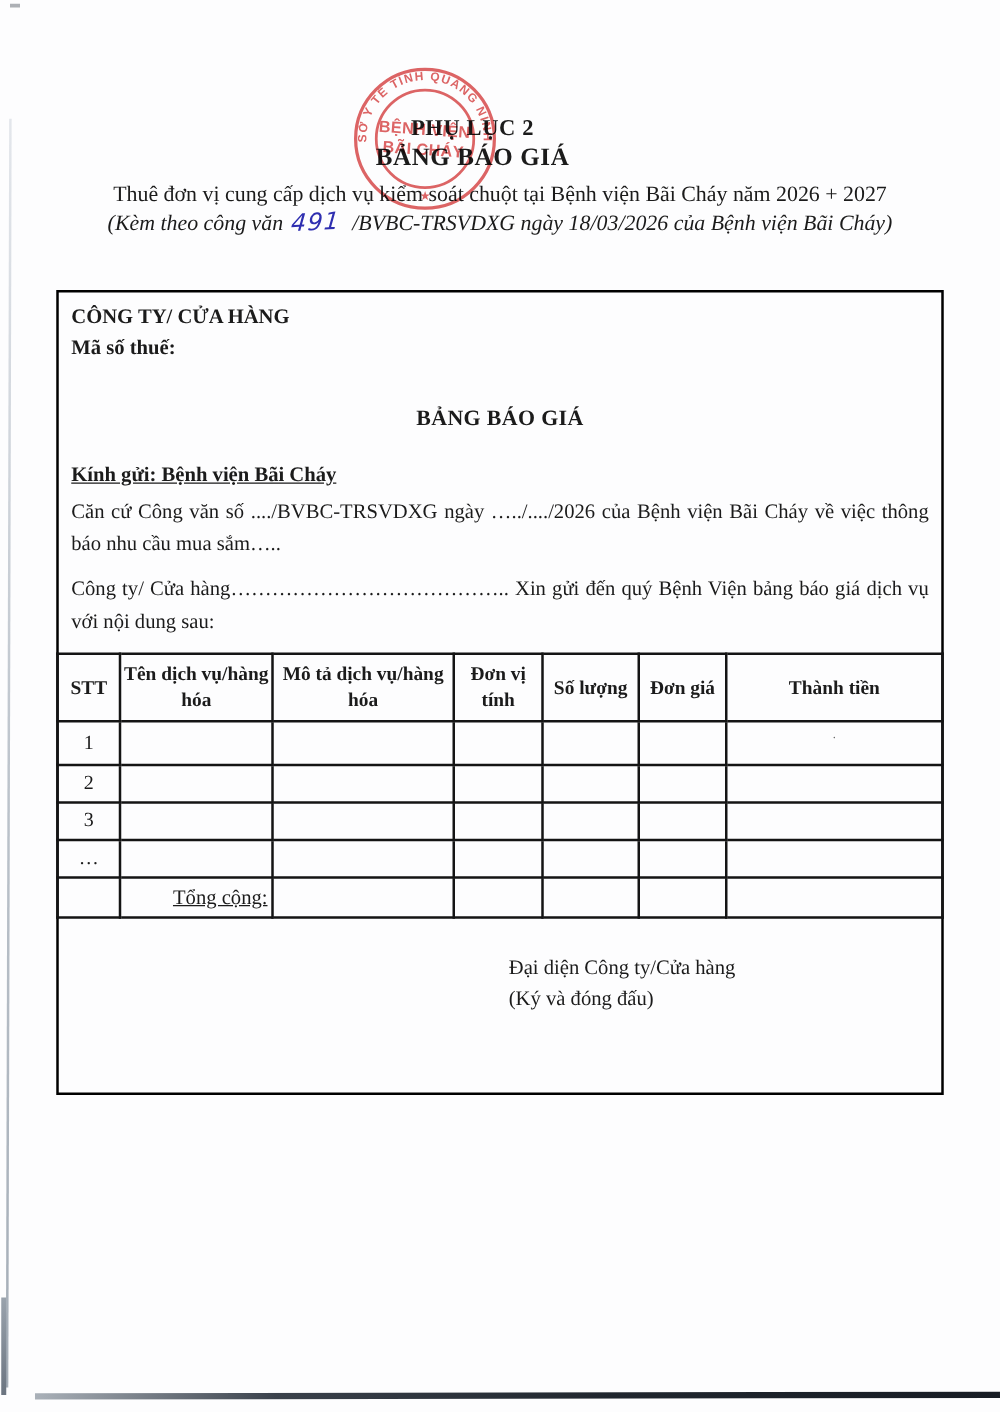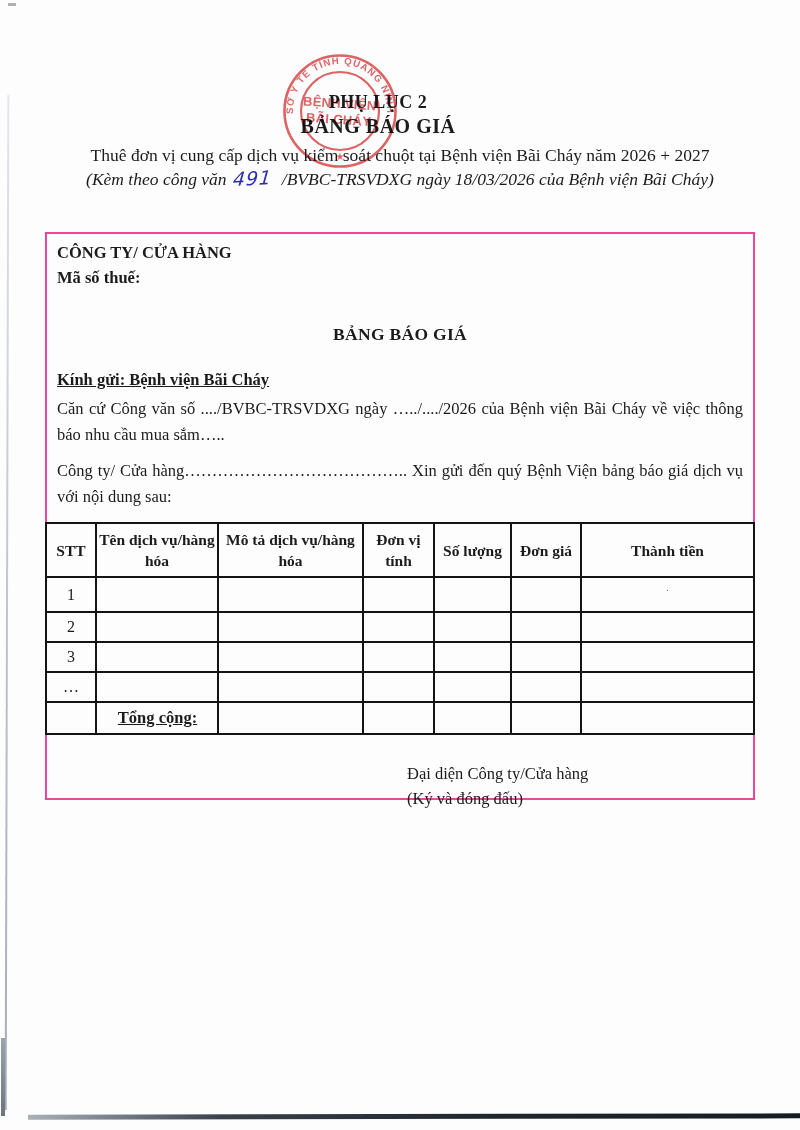--- a/index.html
+++ b/index.html
@@ -41,43 +41,43 @@
 
   
   .stamp {
     position:absolute; left:281px; top:52px; width:118px; height:118px;
     mix-blend-mode:multiply; opacity:.85; z-index:3; pointer-events:none;
   }
   .stamp text, .stamp textPath { font-family:"Liberation Sans","DejaVu Sans",sans-serif; }
 
   
   .form-box {
-    position:absolute; left:45px; top:232px; width:710px; height:568px;
-    border:2px solid #ec4899; box-sizing:border-box;
+    position:absolute; left:45px; top:232px; width:710px; height:644px;
+    border:2px solid #000000; box-sizing:border-box;
     padding:6px 10px 0; font-size:16.5px; z-index:1;
   }
   .bold-line { font-weight:bold; line-height:25px; }
   .quote-title { text-align:center; font-weight:bold; font-size:17.5px; margin-top:32px; line-height:25px; letter-spacing:.3px; }
   .salutation { font-weight:bold; margin-top:20px; line-height:25px;text-decoration:underline; }
   .para { margin:4px 0 0; line-height:26px; text-align:justify; }
   .para2 { margin-top:10px; }
 
   
   table.quote-table {
     border-collapse:collapse; table-layout:fixed;
     width:710px; margin-left:-12px; margin-top:12px;
   }
   .quote-table th, .quote-table td { border:2px solid #141414; }
   .quote-table th {
     font-size:15.5px; font-weight:bold; text-align:center;
     vertical-align:middle; height:48px; line-height:21px; padding:2px 1px;
   }
   .quote-table td { height:28px; text-align:center; font-size:16px; padding:0 3px; }
   .quote-table td.total-cell {
-    font-weight:bold; text-decoration:underline; text-align:center;
+    font-weight:normal; text-decoration:underline; text-align:right;
     padding-left:4px; font-size:16.5px; height:30px;
   }
   .quote-table td.artifact-cell { vertical-align:top; font-size:10px; color:#666; line-height:10px; padding-top:5px; }
 
   
   .notes { margin-top:16px; line-height:25.5px; }
   .note-line { line-height:25.5px; }
   .signature { margin-left:350px; margin-top:26px; width:320px; text-align:left; line-height:25px; }
 </style>
 </head>

